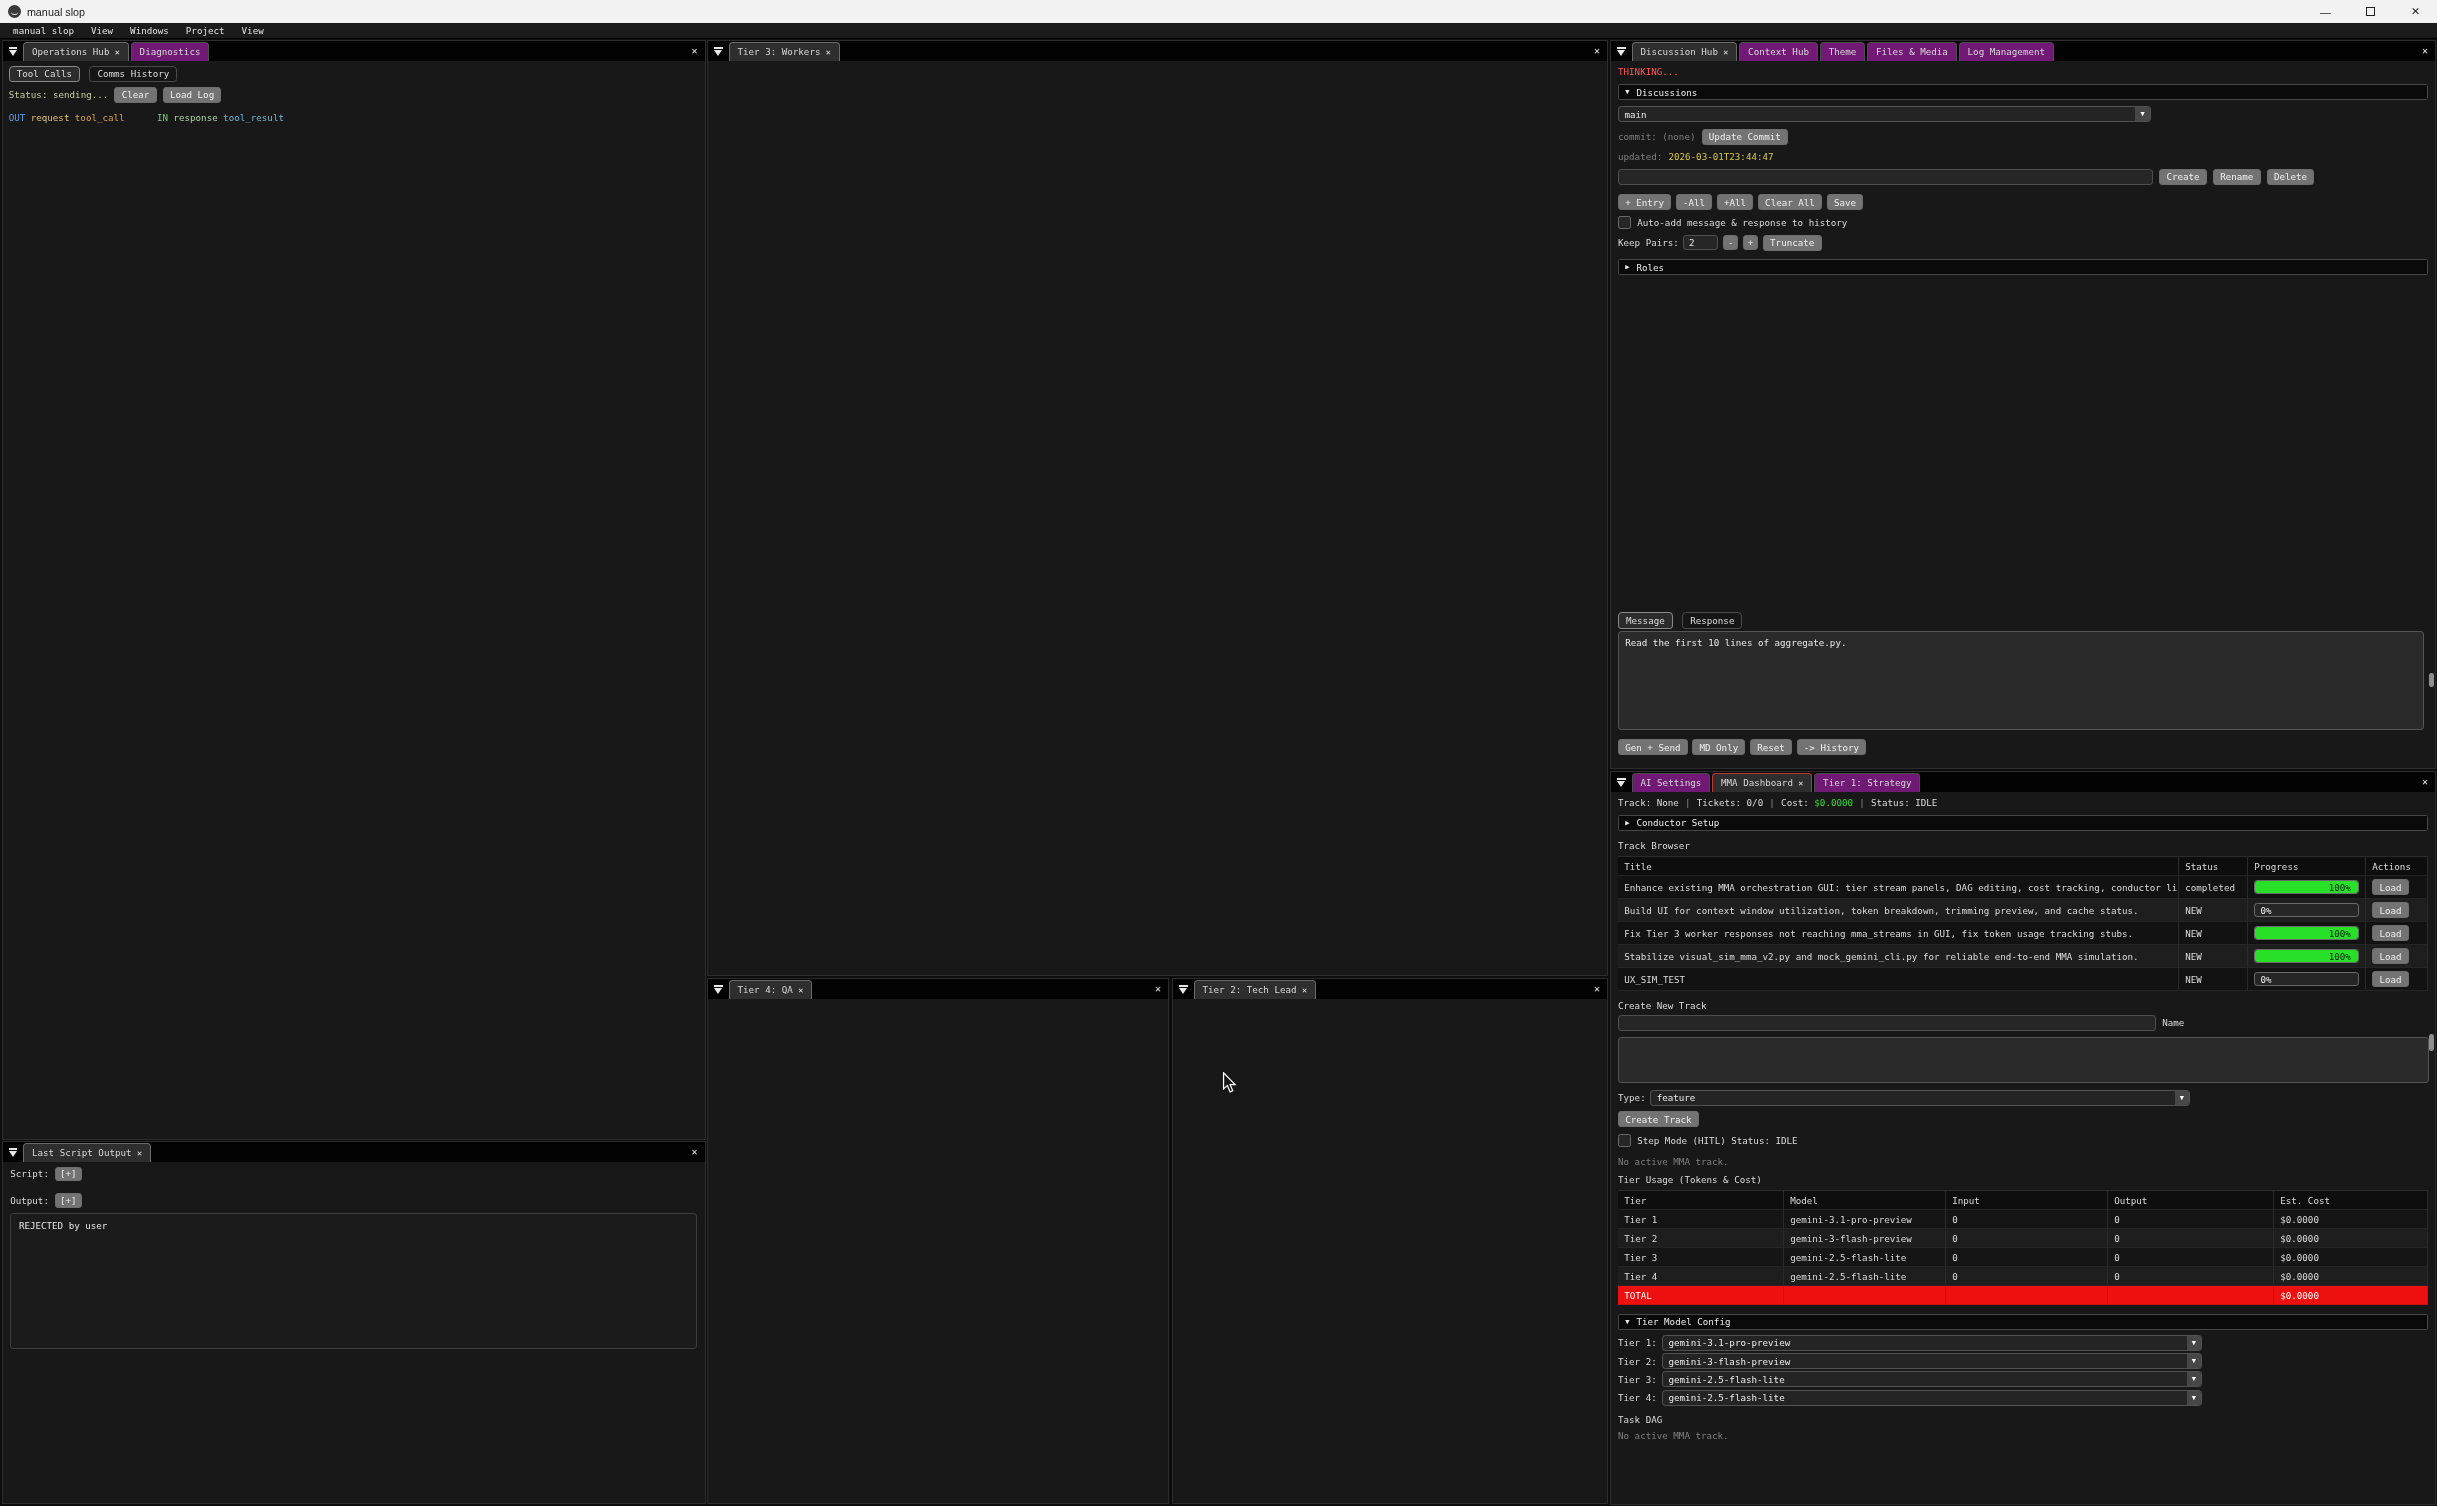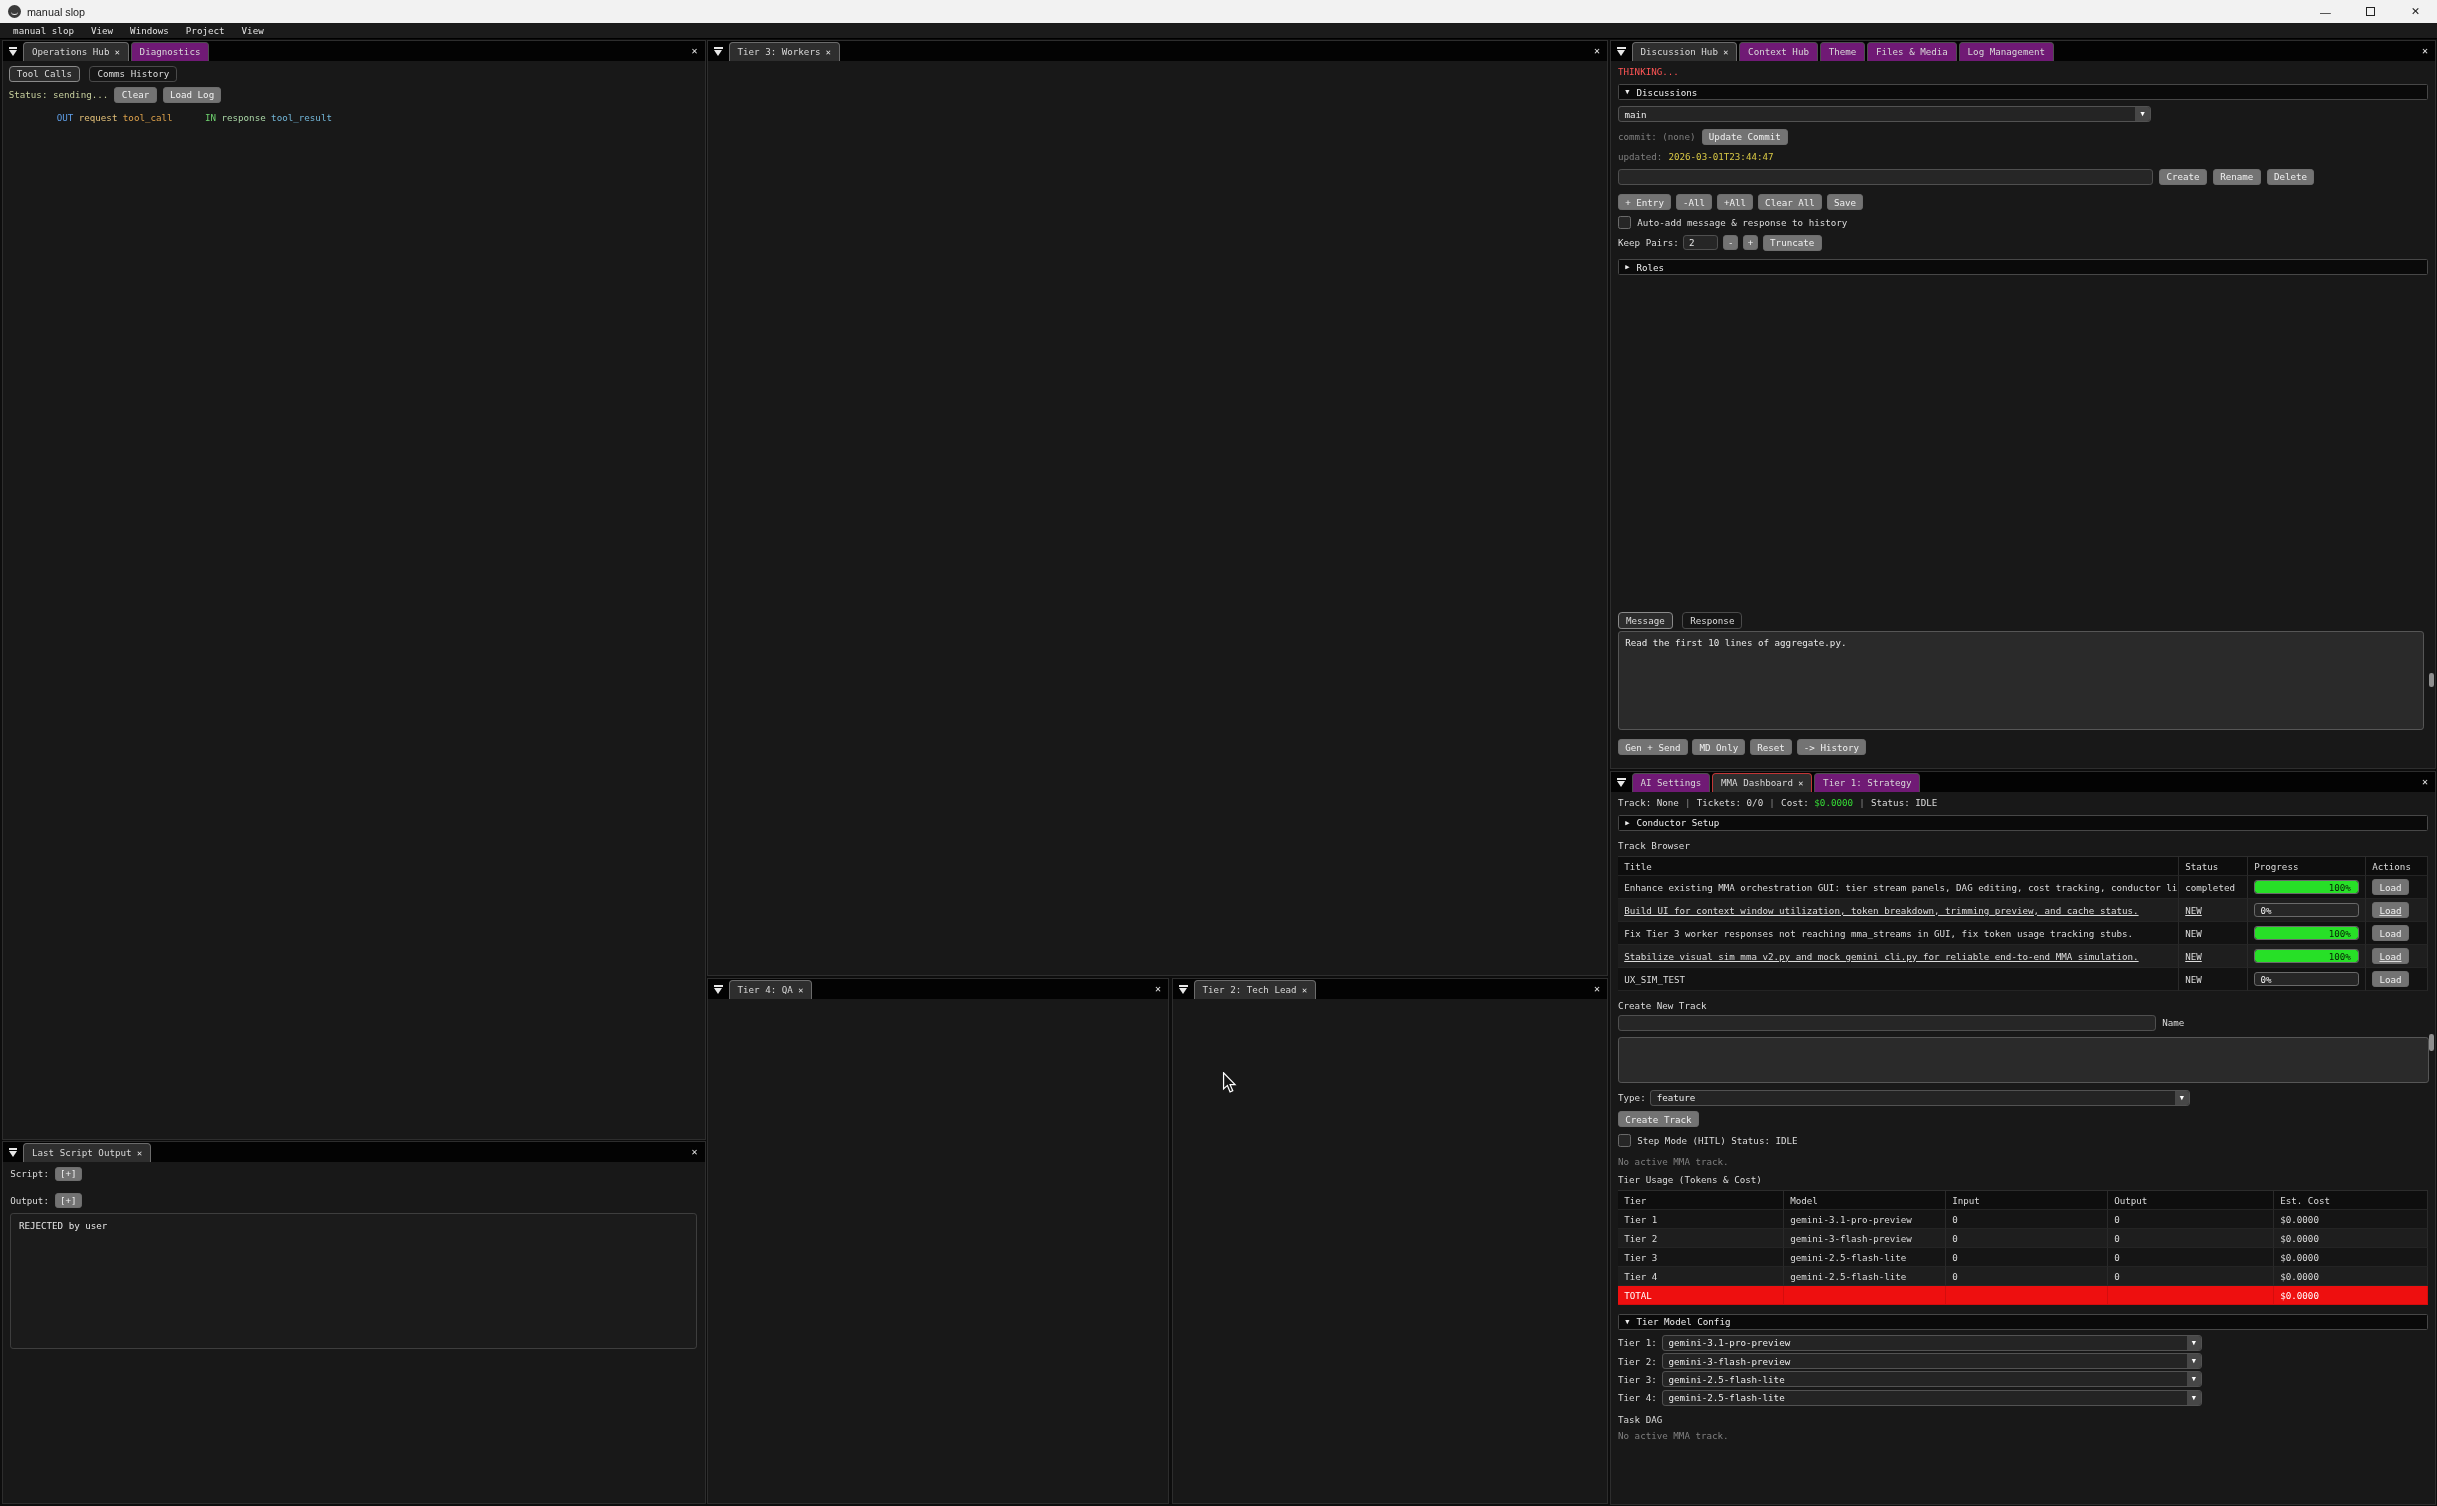--- a/index.html
+++ b/index.html
@@ -56,21 +56,21 @@
 
   .textbox { background:#2a2a2a; border:0.8px solid #565656; border-radius:3.1px; padding:4.6px 6.2px; color:#eaeaea; }
   .darkbox { background:#1b1b1b; border:0.8px solid #3e3e3e; border-radius:3.1px; padding:6.2px 7.7px; color:#e6e6e6; }
 
   
   .tb-grid { display:grid; grid-template-columns:561px 69px 118px 1fr; border-top:0.8px solid #2c2c2c; }
   .tb-grid .cell { padding:3.1px 6.2px; border-right:0.8px solid #2a2a2a; border-bottom:0.8px solid #242424;
     overflow:hidden; white-space:nowrap; display:flex; align-items:center; }
   .tb-grid .hcell { background:#0d0d0d; height:19px; }
   .tb-grid .r-odd { background:#121212; height:23px; }
-  .tb-grid .r-even { background:#1e1e1e; height:23px;text-decoration:underline; }
+  .tb-grid .r-even { background:#1e1e1e; height:23px; }
   .prog { width:108px; height:14.6px; background:#262626; border:0.8px solid #6a6a6a; border-radius:3.1px;
     position:relative; overflow:hidden; }
   .prog .fill { position:absolute; left:0; top:0; bottom:0; background:#27e027; border-radius:2.3px; }
   .prog .plbl { position:absolute; left:5.4px; top:0.8px; color:#f2f2f2; }
   .prog.p100 .plbl { left:auto; right:7px; color:#062006; }
 
   .us-grid { display:grid; grid-template-columns:166px 162px 162px 166px 1fr; border-top:0.8px solid #2c2c2c; }
   .us-grid .cell { padding:2.3px 6.2px; border-right:0.8px solid #2a2a2a; border-bottom:0.8px solid #242424;
     white-space:nowrap; display:flex; align-items:center; }
   .us-grid .hcell { background:#0e0e0e; height:19px; }
@@ -126,21 +126,21 @@
       <span class="subtab active">Tool Calls</span>
       <span class="subtab">Comms History</span>
     </div>
     <div class="row" style="margin-top:4.6px;">
       <span class="status-olive">
         <span>Status:</span>&nbsp;<span>sending...</span>
       </span>
       <span class="btn">Clear</span>
       <span class="btn">Load Log</span>
     </div>
-    <div class="row" style="margin-top:9.2px; gap:5.4px;margin-left:48px;">
+    <div class="row" style="margin-top:9.2px; gap:5.4px;">
       <span class="c-out">OUT</span>
       <span class="c-req">request</span>
       <span class="c-toolcall">tool_call</span>
       <span style="width:21.6px;"></span>
       <span class="c-in">IN</span>
       <span class="c-resp">response</span>
       <span class="c-toolres">tool_result</span>
     </div>
   </div>
 </div>

